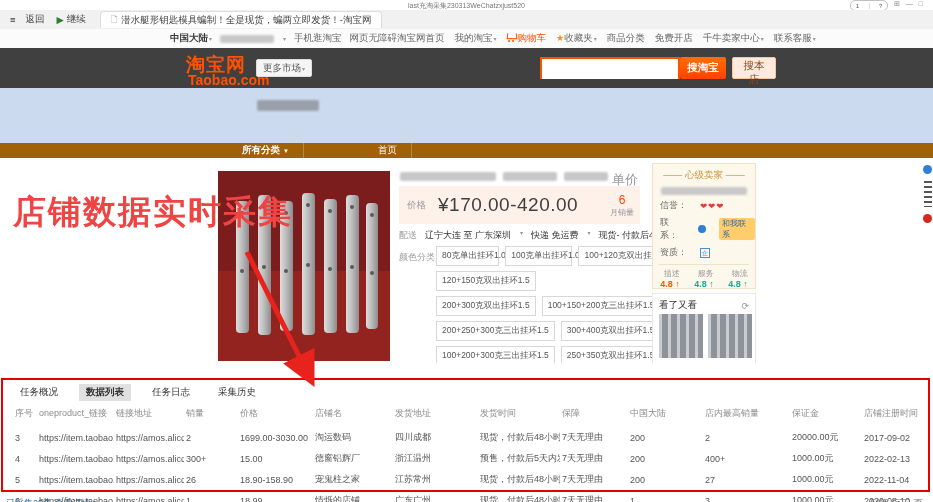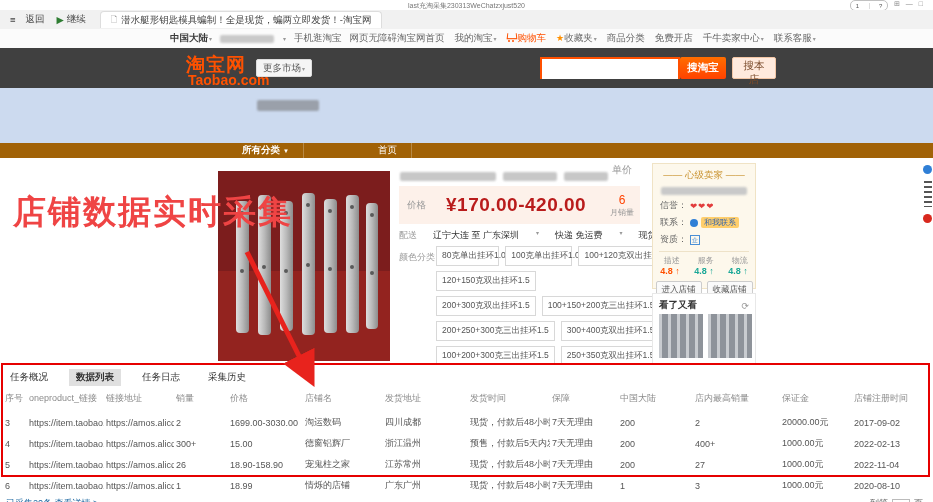--- a/index.html
+++ b/index.html
@@ -46,69 +46,69 @@
   .btn-shop{left:732px;top:9px;width:44px;height:22px;background:#ffeadd;border:1px solid #f3c6a5;color:#7a4a2a;
             font-size:10.5px;border-radius:2px}
   
   .banner{left:0;top:88px;width:933px;height:55px;background:#ccdaef}
   .bluenav{left:0;top:143px;width:933px;height:15px;background:#a16207;display:flex;align-items:center;
            font-size:9.5px;color:#fff}
   .bn-item{padding:0 14px;border-right:1px solid rgba(255,255,255,.25);height:15px;display:flex;align-items:center;gap:3px}
   .bn-first{margin-left:228px;font-weight:bold}
   
   .productarea{left:0;top:158px;width:933px;height:205px;background:#fff;overflow:hidden}
-  .p-report{left:612px;top:5px;font-size:10px;color:#999}
+  .p-report{left:612px;top:13px;font-size:13px;color:#999}
   .t-blur{top:14px;height:9px;background:#c7c7c7;border-radius:2px;filter:blur(1px)}
   .pricebox{left:399px;top:28px;width:241px;height:38px;background:#fdf1ea;display:flex;align-items:center}
   .pb-label{font-size:9.5px;color:#999;margin-left:8px}
-  .pb-price{font-size:19px;font-weight:bold;color:#b91c1c;margin-left:20px;letter-spacing:.5px}
+  .pb-price{font-size:19px;font-weight:normal;color:#404040;margin-left:12px;letter-spacing:.5px}
   .pb-right{margin-left:auto;margin-right:6px;text-align:center}
   .pb-count{font-size:12px;color:#ff4200}
   .pb-sales{font-size:8px;color:#999}
-  .delivrow{left:399px;top:71px;width:242px;font-size:9px;color:#999;display:flex;gap:16px;white-space:nowrap}
+  .delivrow{left:399px;top:71px;width:242px;font-size:9px;color:#999;display:flex;gap:8px;white-space:nowrap}
   .delivrow .dv{color:#333}
   .skulabel{left:399px;top:93px;font-size:9px;color:#999}
   .sku-wrap{left:436px;top:88px;width:225px}
   .sku-row{display:flex;gap:6px;margin-bottom:5px}
   .sku-btn{background:#fff;border:1px solid #d8d8d8;font-size:8.5px;color:#555;padding:3px 5px;white-space:nowrap;min-width:14px;min-height:16px;box-sizing:border-box}
   
   .pimg{left:218px;top:13px;width:172px;height:190px}
   
   .sellerbox{left:652px;top:5px;width:104px;height:126px;background:#fdf8ec;border:1px solid #f0e3c5;box-sizing:border-box;font-size:9px}
   .sb-title{text-align:center;color:#c9922f;font-size:9.5px;margin-top:5px}
   .sb-blur{margin:5px auto 0;width:86px;height:8px;background:#c9c9c9;border-radius:2px;filter:blur(1px)}
-  .sb-row{display:flex;align-items:center;margin:4px 0 0 7px;gap:3px;color:#666}
+  .sb-row{display:flex;align-items:center;margin:4px 0 0 7px;gap:13px;color:#666}
   .hearts{color:#e23c3c;font-size:8.5px;letter-spacing:1px}
   .ww-dot{width:8px;height:8px;border-radius:50%;background:#2f7fd6;display:inline-block}
   .ww-badge{background:#ffce6b;color:#2b5fb0;font-size:8px;padding:0 3px;border-radius:2px}
   .cred-ico{width:8px;height:8px;border:1px solid #4a8fd6;color:#4a8fd6;font-size:6px;line-height:8px;text-align:center;display:inline-block}
   .sb-div{border-top:1px solid #eee2c8;margin:5px 6px 0}
   .ratings{display:flex;justify-content:space-around;margin-top:3px}
   .rcol{text-align:right}
   .rname{font-size:8px;color:#999}
   .rval{font-size:9px;font-weight:bold}
   .sb-btns{display:flex;justify-content:space-around;margin-top:5px}
   .sb-btn{background:#fafafa;border:1px solid #ccc;font-size:8.5px;color:#555;padding:2px 5px;border-radius:2px}
   
   .alsobox{left:652px;top:135px;width:104px;height:75px;background:#fff;border:1px solid #e8e8e8;box-sizing:border-box}
   .av-head{display:flex;align-items:center;margin:5px 6px 0}
-  .av-title{font-size:9.5px;font-weight:bold;color:#333}
+  .av-title{font-size:9.5px;font-weight:normal;color:#333}
   .av-refresh{margin-left:auto;color:#999;font-size:9px}
   .thumb{position:absolute;top:20px;width:44px;height:44px;background:#a7abb0;
          background-image:repeating-linear-gradient(90deg,#c9ccd0 0 3px,#8e939a 3px 9px)}
   
   .edgebar{left:922px;top:165px;width:11px;display:flex;flex-direction:column;align-items:center;gap:7px}
   .eb-blue{width:9px;height:9px;border-radius:50%;background:#2f7fd6}
   .eb-txt{width:8px;height:26px;background:repeating-linear-gradient(#555 0 2px,#fff 2px 5px)}
   .eb-red{width:9px;height:9px;border-radius:50%;background:#d8281e}
   
   .anno-text{left:13px;top:190px;font-size:33px;font-weight:bold;color:#ef4444;letter-spacing:2px;z-index:12}
   .anno-svg{left:0;top:0;z-index:12;pointer-events:none}
   
-  .panel{left:1px;top:363px;width:929px;height:114px;background:#fff;border:2px solid #e60000;box-sizing:border-box;z-index:8;padding:4px 0 0}
+  .panel{left:1px;top:378px;width:929px;height:114px;background:#fff;border:2px solid #e60000;box-sizing:border-box;z-index:8;padding:4px 10px 0}
   .ctabs{display:flex;gap:14px;font-size:9.5px;color:#333;margin-bottom:4px}
   .ctab{padding:2px 7px;cursor:pointer}
   .ctab.active{background:#e0e0e0;font-weight:bold}
   table.ct{border-collapse:collapse;table-layout:fixed;width:917px;margin-top:2px}
   table.ct th{font-size:9px;color:#8c8c8c;font-weight:normal;text-align:left;padding:2px 2px 7px 2px;
               white-space:nowrap;overflow:hidden}
   table.ct td{font-size:9px;color:#555;text-align:left;padding:0 2px;height:21px;white-space:nowrap;overflow:hidden}
   
   .footer{left:0;top:497px;width:933px;height:5px;background:#fff;font-size:9px;overflow:visible}
   .f-left{position:absolute;left:6px;top:0;color:#1a66a0}

